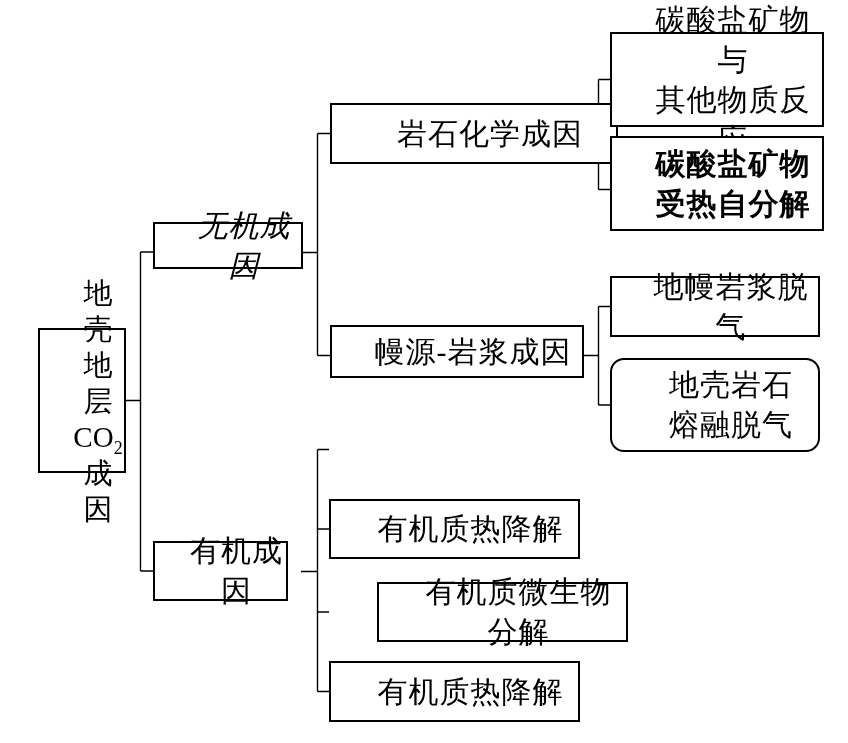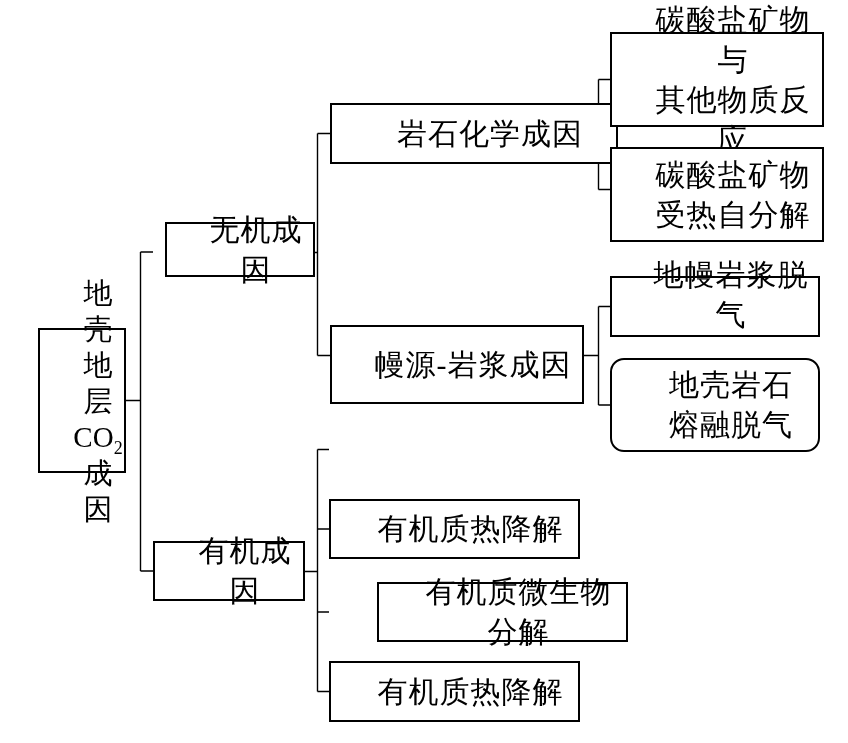--- a/index.html
+++ b/index.html
@@ -69,47 +69,47 @@
     <path d="M301 571.5 H317.5 M317.5 449.5 V691.5 M317.5 449.5 H329 M317.5 529 H329 M317.5 612 H329 M317.5 691.5 H329" stroke="#000000"></path>
   </svg>
 
   <div class="node root" style="left:38px; top:328px; width:88px; height:145px;">
     <div class="rline"><span>地壳</span></div>
     <div class="rline"><span>地层</span></div>
     <div class="rline"><span>CO</span><sub>2</sub></div>
     <div class="rline"><span>成因</span></div>
   </div>
 
-  <div class="node" style="left:165px; top:222px; width:150px; height:55px;">
+  <div class="node" style="left:153px; top:222px; width:150px; height:47px;font-style:italic;">
     <span class="label">无机成因</span>
   </div>
 
-  <div class="node" style="left:153px; top:541px; width:152px; height:60px;align-items:center;">
+  <div class="node" style="left:153px; top:541px; width:135px; height:60px;align-items:center;">
     <span class="label">有机成因</span>
   </div>
 
   <div class="node" style="left:330px; top:103px; width:288px; height:61px;">
     <span class="label">岩石化学成因</span>
   </div>
 
-  <div class="node" style="left:330px; top:325px; width:254px; height:79px;">
+  <div class="node" style="left:330px; top:325px; width:254px; height:53px;">
     <span class="label">幔源-岩浆成因</span>
   </div>
 
   <div class="node" style="left:610px; top:32px; width:214px; height:95px;">
     <span class="label">碳酸盐矿物与
 其他物质反应</span>
   </div>
 
-  <div class="node" style="left:610px; top:147px; width:214px; height:95px;">
+  <div class="node" style="left:610px; top:136px; width:214px; height:95px;font-weight:bold;">
     <span class="label">碳酸盐矿物
 受热自分解</span>
   </div>
 
-  <div class="node" style="left:610px; top:276px; width:210px; height:61px;align-items:flex-end;">
+  <div class="node" style="left:610px; top:276px; width:210px; height:61px;">
     <span class="label">地幔岩浆脱气</span>
   </div>
 
   <div class="node" style="left:610px; top:358px; width:210px; height:94px;border-radius:14px;">
     <span class="label">地壳岩石
 熔融脱气</span>
   </div>
 
 
   <div class="node" style="left:329px; top:499px; width:251px; height:60px;">

